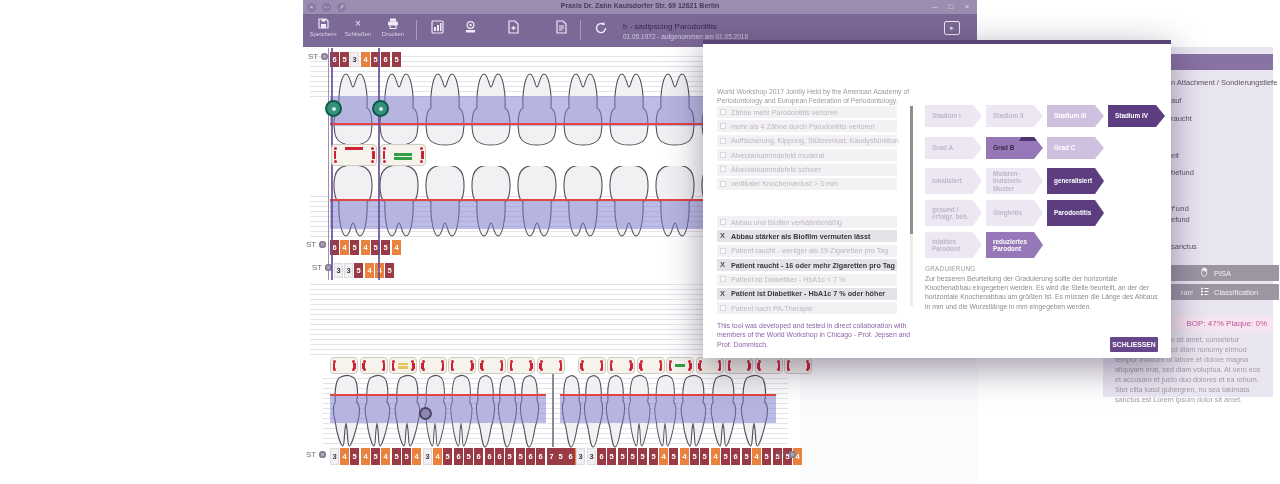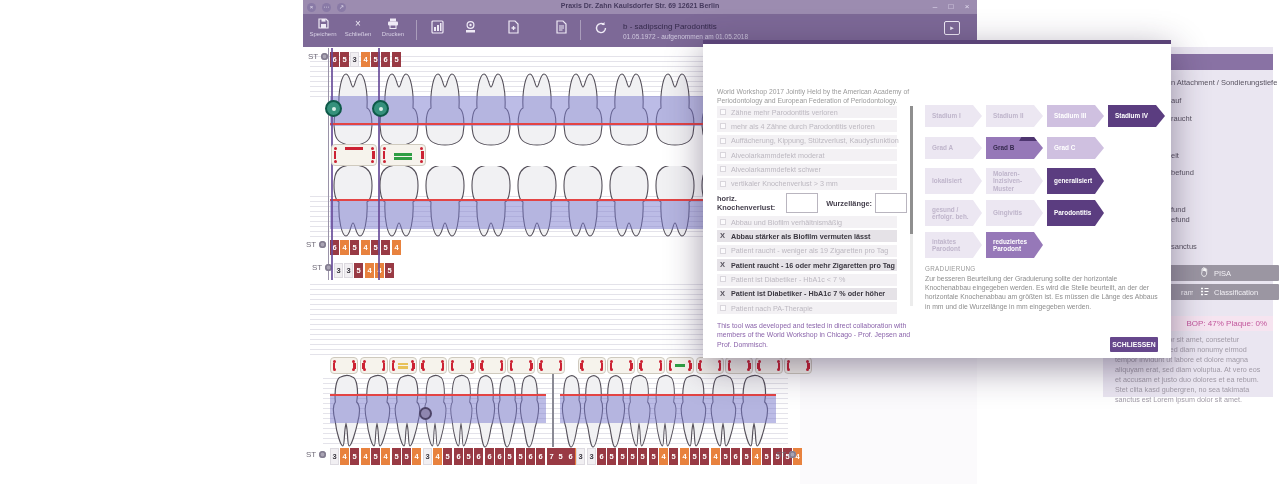--- a/index.html
+++ b/index.html
@@ -554,21 +554,21 @@
       </div>
 
     <div id="sidebar">
       <div id="sidebar-header"></div>
       <div id="side-items">
           <div class="side-item" style="left: 68px; top: 31px;">n Attachment / Sondierungstiefe</div>
           <div class="side-item" style="left: 68px; top: 49px;">auf</div>
           <div class="side-item" style="left: 68px; top: 67px;">raucht</div>
           <div class="side-item" style="left: 68px; top: 104px;">eit</div>
           <div class="side-item" style="left: 68px; top: 121px;">befund</div>
-          <div class="side-item" style="left: 68px; top: 158px;">fund</div>
+          <div class="side-item" style="left: 68px; top: 158px; font-family: Liberation Mono, monospace;">fund</div>
           <div class="side-item" style="left: 68px; top: 168px;">efund</div>
           <div class="side-item" style="left: 68px; top: 195px;">sanctus</div>
         </div>
       <div id="side-buttons">
           <div class="side-btn" style="left: 2px; width: 82px; justify-content: flex-end; top: 218px;">
             <div></div>
           </div>
           <div class="side-btn" style="left: 90px; width: 72px; top: 218px;">
             <div class="bicon"><svg width="9" height="10" viewBox="0 0 9 10">
                 <path d="M2 5V2.2c0-.9 1.2-.9 1.2 0V4 M3.2 4V1.2c0-.9 1.2-.9 1.2 0V4 M4.4 4V1.6c0-.9 1.2-.9 1.2 0V4.4 M5.6 4.4V2.4c0-.8 1.1-.8 1.1 0V6c0 2-1 3.4-2.6 3.4S1.6 8 1.6 6.4L2 5" fill="none" stroke="#fff" stroke-width=".8"></path>
@@ -611,26 +611,20 @@
           </div>
           <div class="chk-item">
             <div class="box"></div>
             <div>Alveolarkammdefekt schwer</div>
           </div>
           <div class="chk-item">
             <div class="box"></div>
             <div>vertikaler Knochenverlust &gt; 3 mm</div>
           </div>
         </div>
-      <div id="inputs-row">
-        <span class="inp-label">horiz. Knochenverlust:</span>
-        <input class="inp-box" value="" style="">
-        <span class="inp-label">Wurzellänge:</span>
-        <input class="inp-box" style="margin-right: 0px;" value="">
-      </div>
       <div id="checklist2">
           <div class="chk-item">
             <div class="box"></div>
             <div>Abbau und Biofilm verhältnismäßig</div>
           </div>
           <div class="chk-item checked">
             <div class="box">X</div>
             <div>Abbau stärker als Biofilm vermuten lässt</div>
           </div>
           <div class="chk-item">

